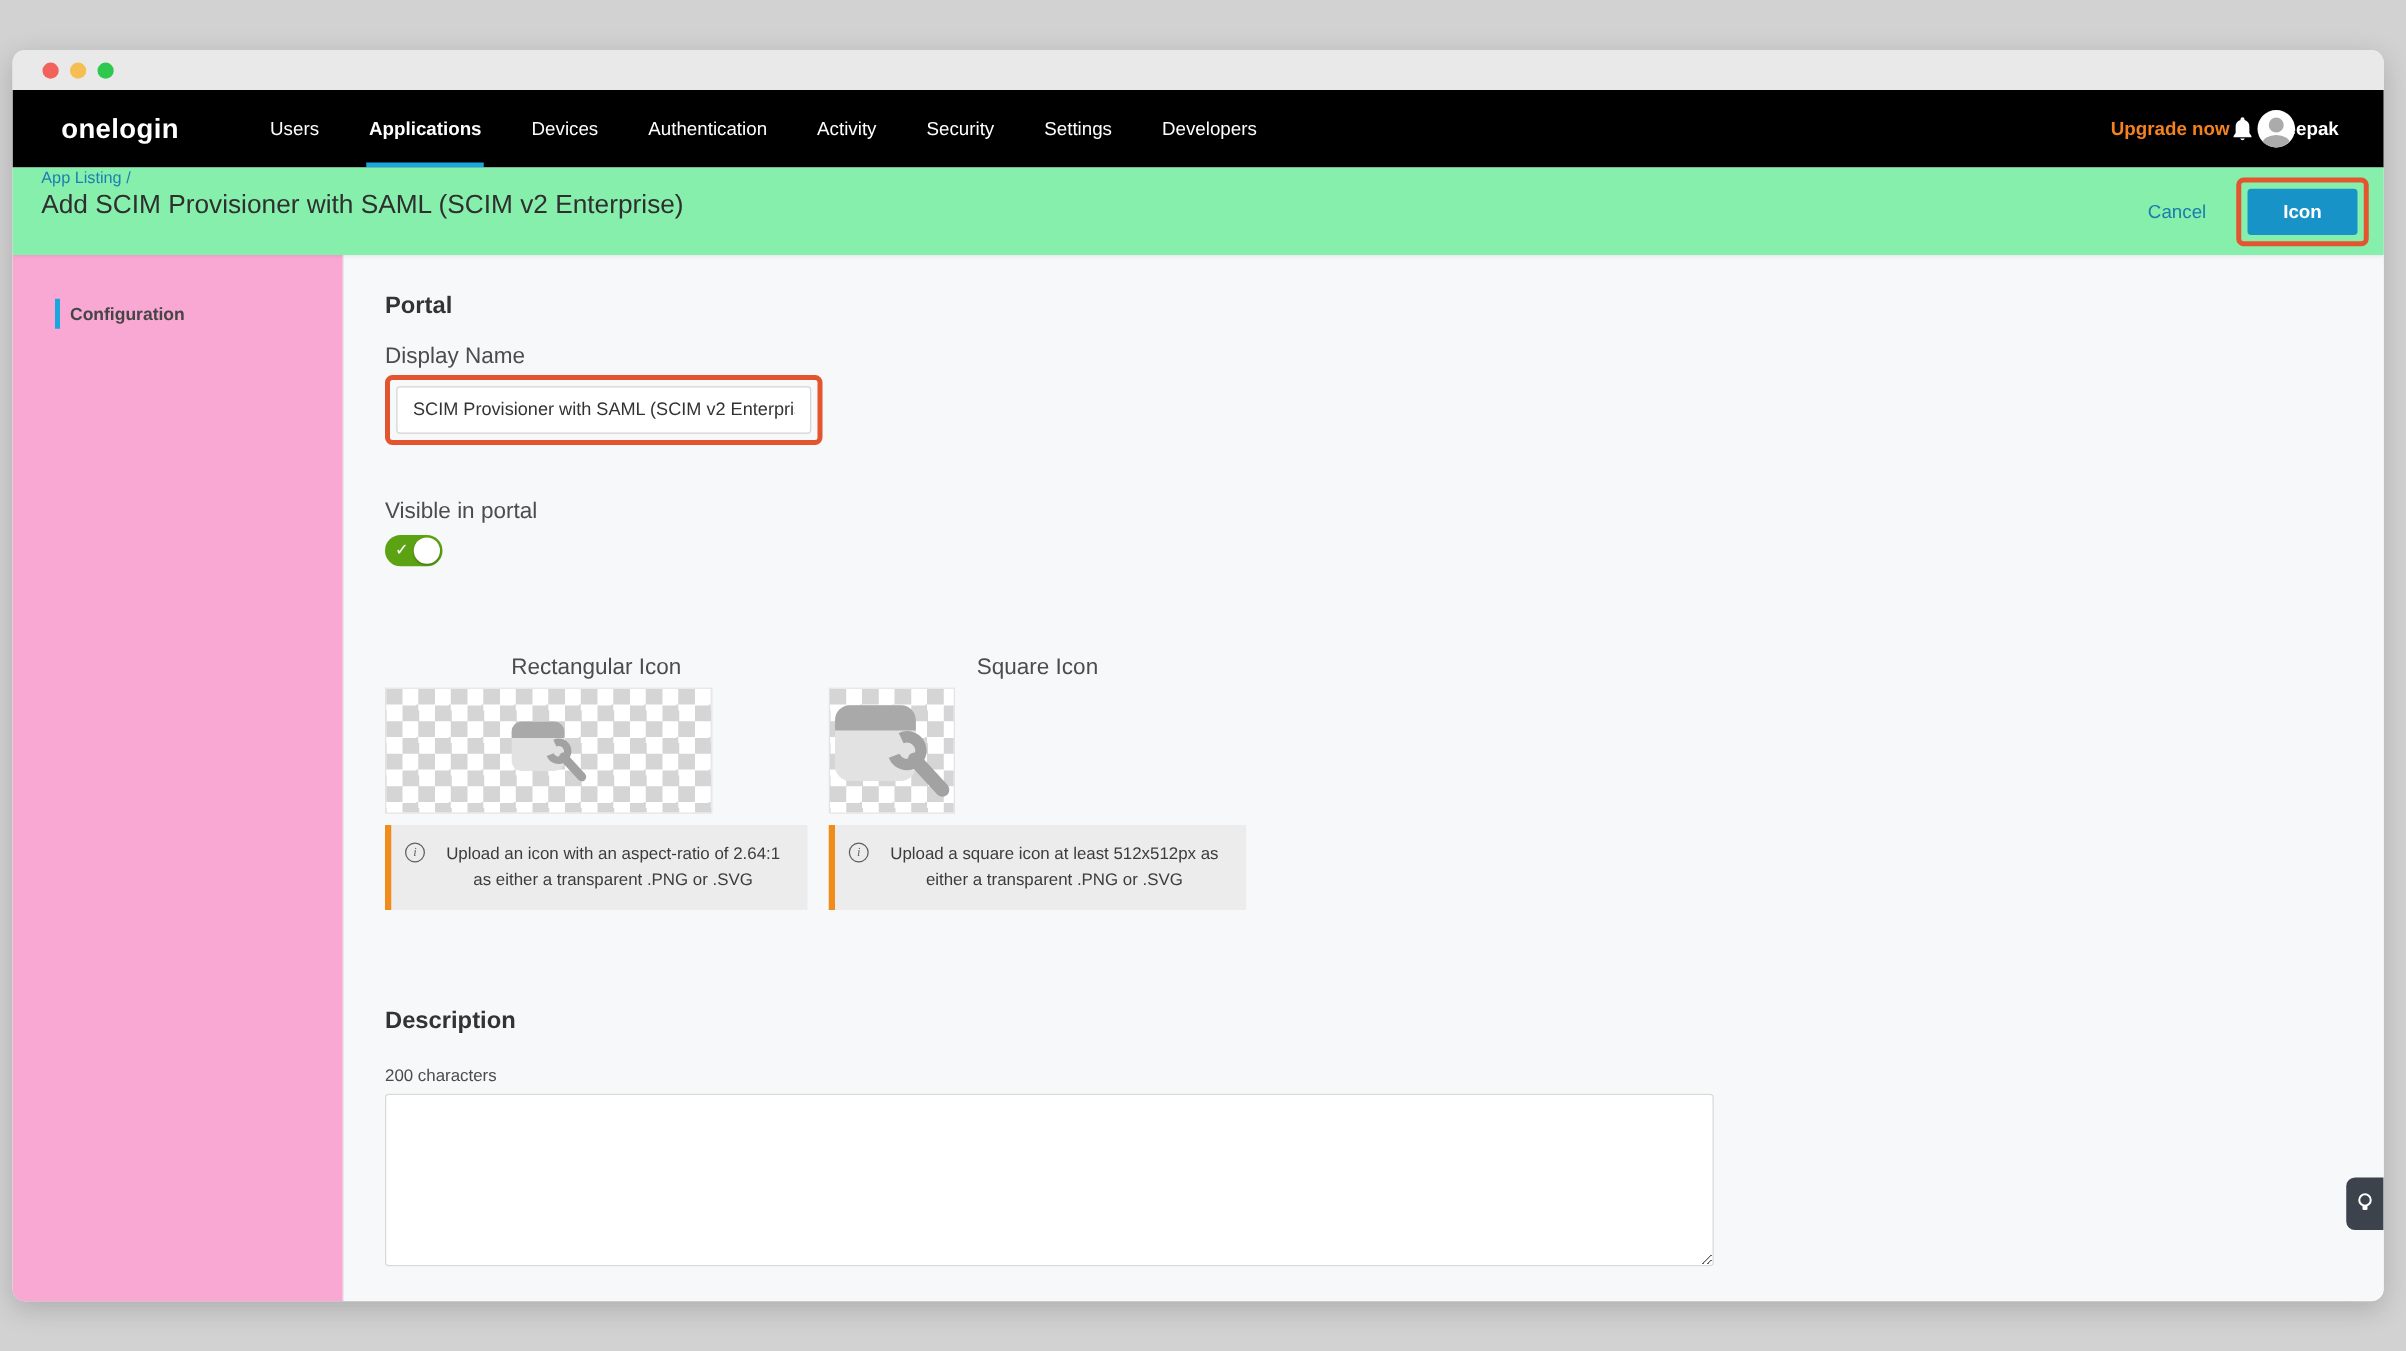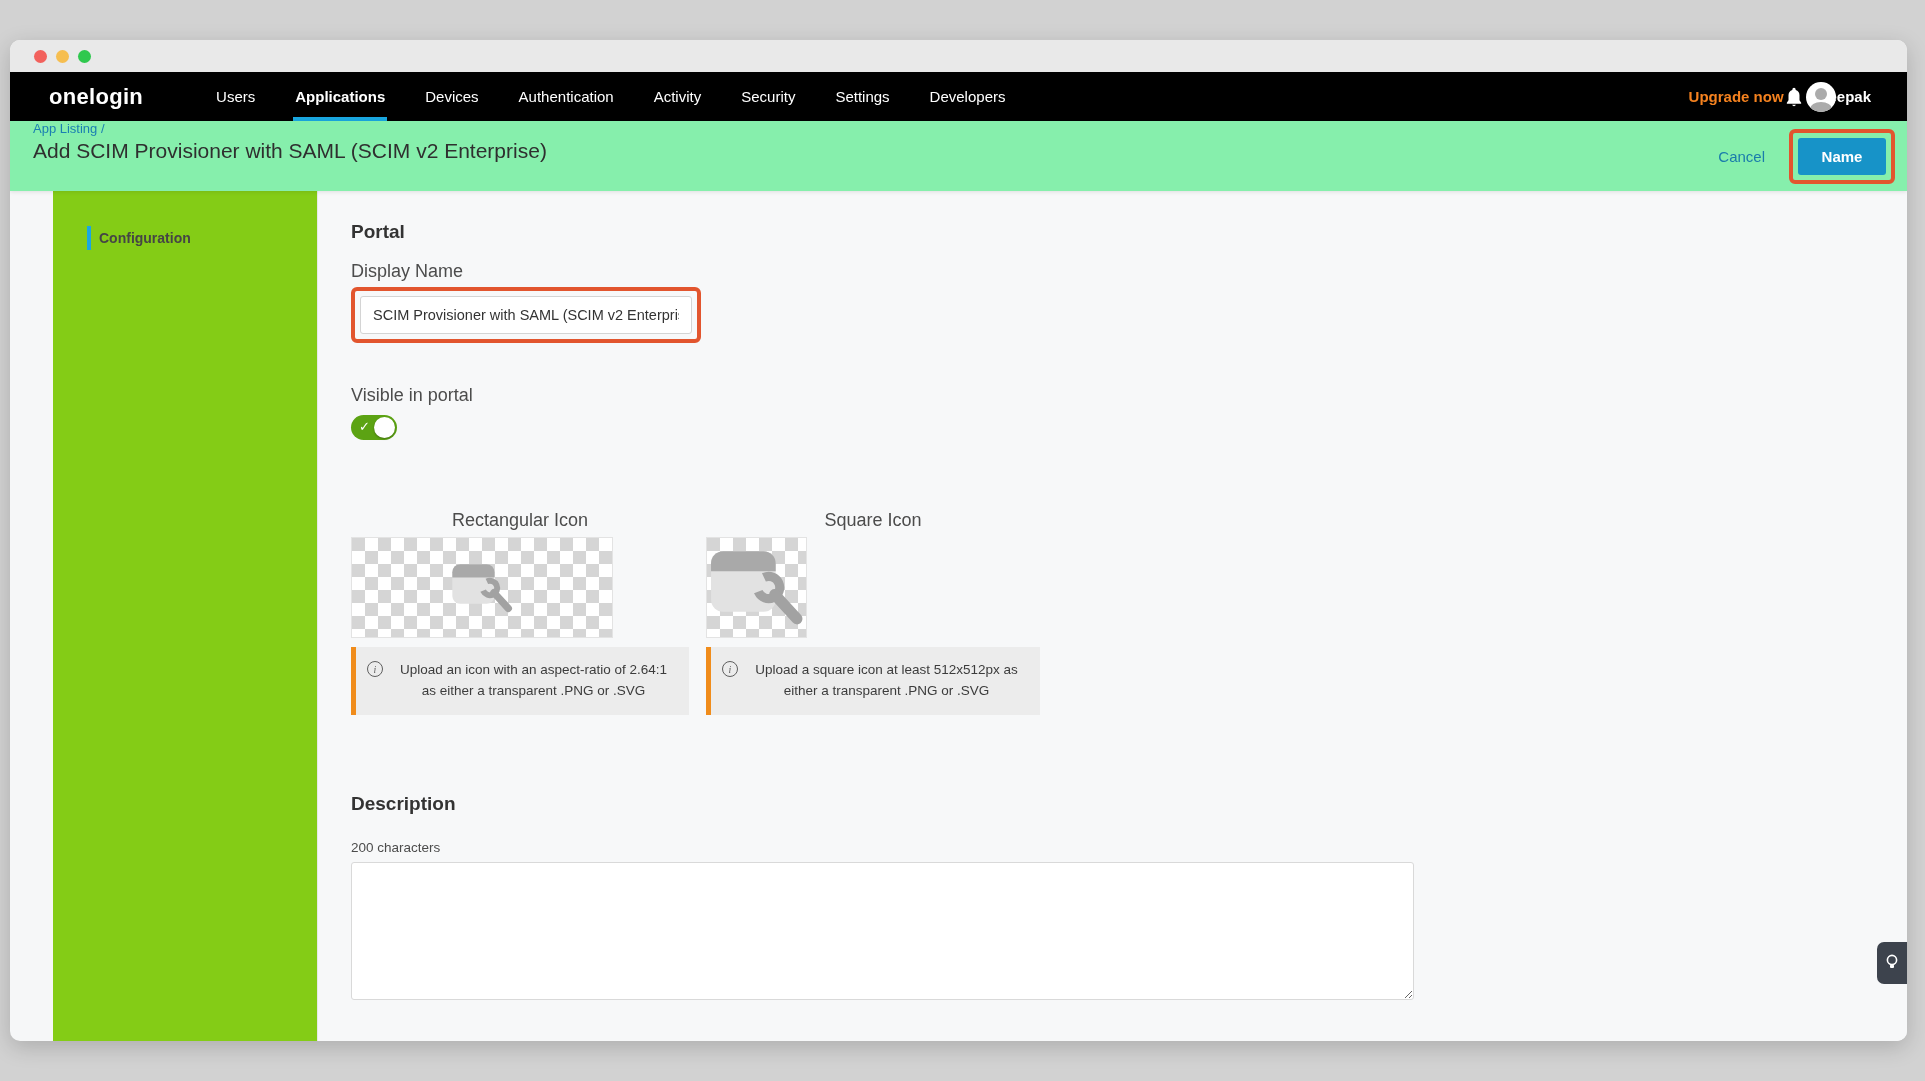--- a/index.html
+++ b/index.html
@@ -19,21 +19,21 @@
   }
   .titlebar {
     height:32px; background:#e9e9e9; flex:0 0 auto;
     display:flex; align-items:center; padding-left:24px; gap:9px;
   }
   .dot { width:13px; height:13px; border-radius:50%; }
   .dot.red{ background:#f2615c; } .dot.yellow{ background:#f6be50; } .dot.green{ background:#2fc84e; }
 
   
   .navbar {
-    height:49px; flex:0 0 auto; background:#000; color:#fff;
+    height:62px; flex:0 0 auto; background:#000; color:#fff;
     display:flex; align-items:stretch; padding:0 36px 0 39px;
   }
   .logo { align-self:center; font-size:22px; font-weight:600; letter-spacing:.3px; color:#fff; cursor:pointer; }
   .nav-items { display:flex; margin-left:53px; }
   .nav-item {
     position:relative; display:flex; align-items:center;
     padding:0 20px; font-size:15px; font-weight:500; color:#fff; cursor:pointer; white-space:nowrap;
   }
   .nav-item.active { font-weight:600; }
   .nav-item.active::after {
@@ -62,21 +62,21 @@
   .cancel-link { color:#1a7cab; font-size:15px; cursor:pointer; margin-right:24px; }
   .annotation-box { border:4px solid #e2552e; border-radius:6px; padding:5px; background:transparent; }
   .save-btn {
     width:88px; height:37px; background:#1793c8; color:#fff; border:none; border-radius:3px;
     font-size:15px; font-weight:700; cursor:pointer; font-family:inherit;
   }
 
   
   .page-body { flex:1 1 auto; display:flex; min-height:0; }
   .sidebar {
-    width:265px; flex:0 0 auto; background:#84cc16; border-right:1px solid #e7e8e9; padding-top:34px;margin-left:43px;
+    width:265px; flex:0 0 auto; background:#f9a8d4; border-right:1px solid #e7e8e9; padding-top:34px;
   }
   .side-item {
     display:flex; align-items:center; height:26px; padding-left:34px; position:relative;
     font-size:14px; font-weight:700; color:#454545; cursor:pointer;
   }
   .side-item.active::before {
     content:""; position:absolute; left:34px; top:1px; bottom:1px; width:4px; background:#1aa7e0;
   }
   .side-item span { margin-left:12px; }
 
@@ -197,21 +197,21 @@
   </div>
 
   <div class="page-header">
     <div class="header-left">
       <span class="breadcrumb">App Listing /</span>
       <span class="page-title">Add SCIM Provisioner with SAML (SCIM v2 Enterprise)</span>
     </div>
     <div class="header-right">
       <span class="cancel-link">Cancel</span>
       <span class="annotation-box">
-        <button class="save-btn">Name</button>
+        <button class="save-btn">Icon</button>
       </span>
     </div>
   </div>
 
   <div class="page-body">
 
     <div class="sidebar">
       <div class="side-item active">
         <span>Configuration</span>
       </div>

